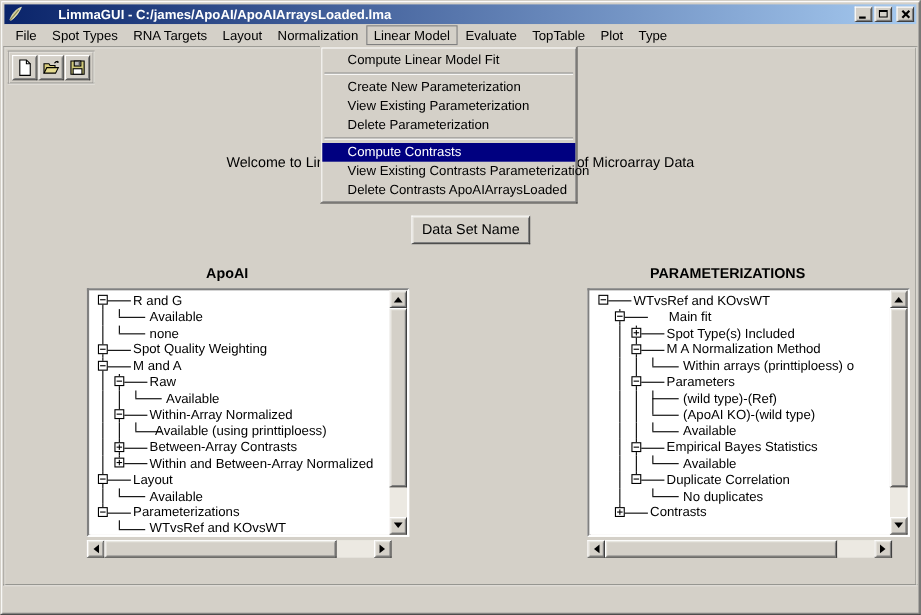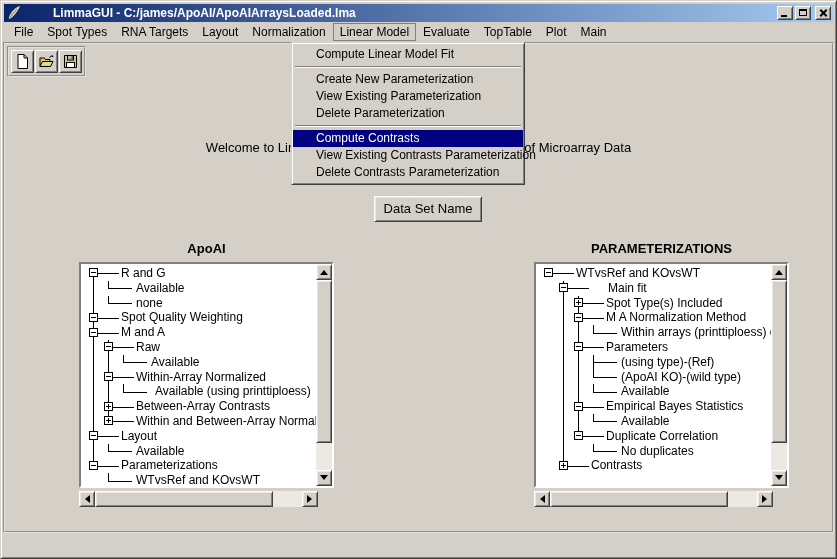--- a/index.html
+++ b/index.html
@@ -33,21 +33,21 @@
   .tool-btn{width:23px;height:23px;background:#d4d0c8;border:1px solid;border-color:#fff #404040 #404040 #fff;
     box-shadow:inset 1px 1px 0 #d4d0c8, inset -1px -1px 0 #808080;
     display:flex;align-items:center;justify-content:center;cursor:default;}
   .welcome{position:absolute;left:0;right:0;top:96px;text-align:center;font-size:13px;color:#000;}
   .btn{position:absolute;background:#d4d0c8;border:1px solid;border-color:#fff #404040 #404040 #fff;
     box-shadow:inset 1px 1px 0 #e8e6e0, inset -1px -1px 0 #808080;
     font-size:13px;text-align:center;cursor:default;color:#000;}
   .dataset-btn{left:369px;top:152px;width:108px;height:26px;line-height:24px;}
   .tree-title{position:absolute;top:197px;width:255px;text-align:center;font-weight:bold;font-size:13px;}
   
-  .tree-wrap{position:absolute;top:218px;width:255px;}
+  .tree-wrap{position:absolute;top:218px;width:293px;}
   .tree-box{display:flex;height:226px;border:2px solid;border-color:#808080 #fff #fff #808080;
     box-shadow:inset 1px 1px 0 #404040, inset -1px -1px 0 #d4d0c8;background:#fff;}
   .tree-canvas{flex:1;overflow:hidden;position:relative;background:#fff;padding-top:2px;}
   .tree-row{position:relative;height:14.8px;line-height:14.8px;font-size:12px;white-space:nowrap;}
   .tree-label{position:absolute;top:0;color:#000;}
   .gv{position:absolute;width:1px;background:#000;}
   .g-full{top:0;bottom:0;} .g-top{top:0;height:50%;} .g-bot{top:50%;bottom:0;}
   .hl{position:absolute;top:50%;height:1px;background:#000;}
   .pm{position:absolute;top:calc(50% - 5px);width:9px;height:9px;background:#fff;border:1px solid #000;}
   .pm::before{content:"";position:absolute;left:1px;right:1px;top:3px;height:1px;background:#000;}
@@ -101,21 +101,21 @@
   <div class="menubar" id="menubar">
       <div class="menu-item">File</div>
       <div class="menu-item">Spot Types</div>
       <div class="menu-item">RNA Targets</div>
       <div class="menu-item">Layout</div>
       <div class="menu-item">Normalization</div>
       <div class="menu-item active">Linear Model</div>
       <div class="menu-item">Evaluate</div>
       <div class="menu-item">TopTable</div>
       <div class="menu-item">Plot</div>
-      <div class="menu-item">Main</div>
+      <div class="menu-item">Type</div>
     </div>
 
   <div class="content">
 
     <div class="toolbar-frame">
       <div class="tool-btn">
         <svg width="17" height="17" viewBox="0 0 17 17">
           <path d="M4 1.5 h6 l3.5 3.5 v10.5 h-9.5 z" fill="#fff" stroke="#000"></path>
           <path d="M10 1.5 v3.5 h3.5" fill="none" stroke="#000"></path>
         </svg>
@@ -201,21 +201,21 @@
               <div class="gv g-bot" style="left: 27px;"></div>
               <div class="hl" style="left: 31px; width: 22px;"></div>
               <div class="pm" style="left: 23px;"></div>
               <span class="tree-label" style="left: 55px;">Within-Array Normalized</span>
             </div>
             <div class="tree-row">
               <div class="gv g-full" style="left: 12px;"></div>
               <div class="gv g-full" style="left: 27px;"></div>
               <div class="gv g-top" style="left: 42px;"></div>
               <div class="hl" style="left: 42px; width: 24px;"></div>
-              <span class="tree-label" style="left: 74px;">Available (using printtiploess)</span>
+              <span class="tree-label" style="left: 60px;">Available (using printtiploess)</span>
             </div>
             <div class="tree-row">
               <div class="gv g-full" style="left: 12px;"></div>
               <div class="gv g-top" style="left: 27px;"></div>
               <div class="gv g-bot" style="left: 27px;"></div>
               <div class="hl" style="left: 31px; width: 22px;"></div>
               <div class="pm plus" style="left: 23px;"></div>
               <span class="tree-label" style="left: 55px;">Between-Array Contrasts</span>
             </div>
             <div class="tree-row">
@@ -320,21 +320,21 @@
               <div class="hl" style="left: 46px; width: 22px;"></div>
               <div class="pm" style="left: 38px;"></div>
               <span class="tree-label" style="left: 70px;">Parameters</span>
             </div>
             <div class="tree-row">
               <div class="gv g-full" style="left: 27px;"></div>
               <div class="gv g-full" style="left: 42px;"></div>
               <div class="gv g-top" style="left: 57px;"></div>
               <div class="gv g-bot" style="left: 57px;"></div>
               <div class="hl" style="left: 57px; width: 24px;"></div>
-              <span class="tree-label" style="left: 85px;">(using type)-(Ref)</span>
+              <span class="tree-label" style="left: 85px;">(wild type)-(Ref)</span>
             </div>
             <div class="tree-row">
               <div class="gv g-full" style="left: 27px;"></div>
               <div class="gv g-full" style="left: 42px;"></div>
               <div class="gv g-top" style="left: 57px;"></div>
               <div class="hl" style="left: 57px; width: 24px;"></div>
               <span class="tree-label" style="left: 85px;">(ApoAI KO)-(wild type)</span>
             </div>
             <div class="tree-row">
               <div class="gv g-full" style="left: 27px;"></div>
@@ -407,16 +407,16 @@
 
   <div class="dropdown" id="dropdown">
       <div class="dd-item">Compute Linear Model Fit</div>
       <div class="dd-sep"></div>
       <div class="dd-item">Create New Parameterization</div>
       <div class="dd-item">View Existing Parameterization</div>
       <div class="dd-item">Delete Parameterization</div>
       <div class="dd-sep"></div>
       <div class="dd-item hl-item">Compute Contrasts</div>
       <div class="dd-item">View Existing Contrasts Parameterization</div>
-      <div class="dd-item">Delete Contrasts Parameterization</div>
+      <div class="dd-item">Delete Contrasts ApoAIArraysLoaded</div>
     </div>
 
 </div>
 
 </body></html>

